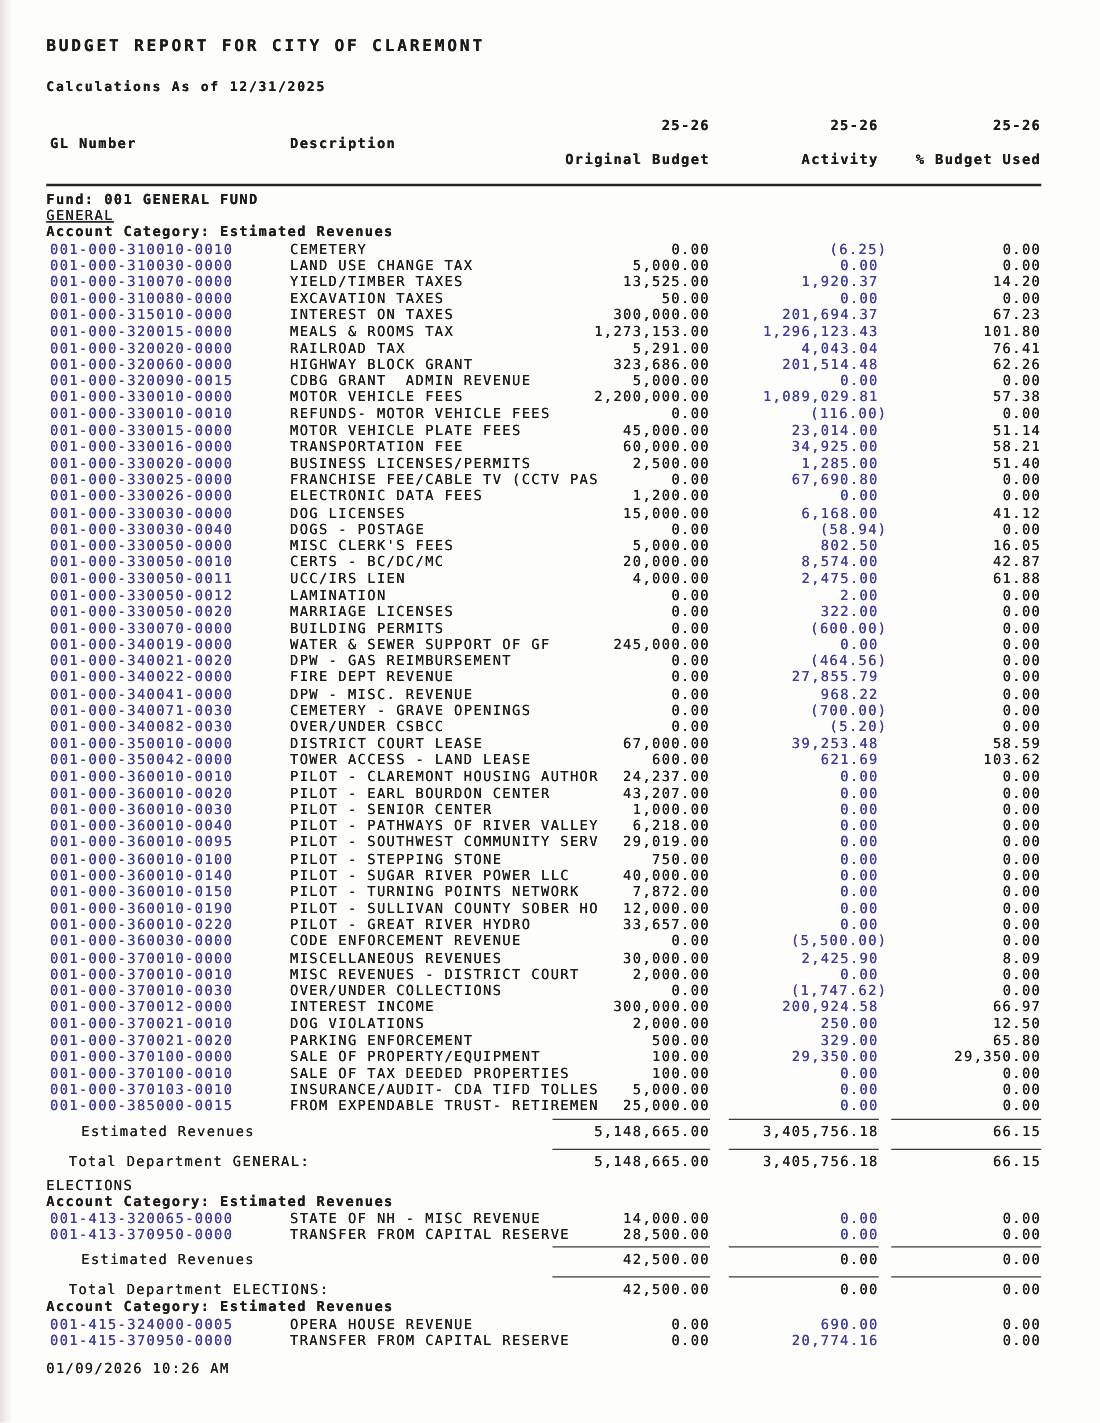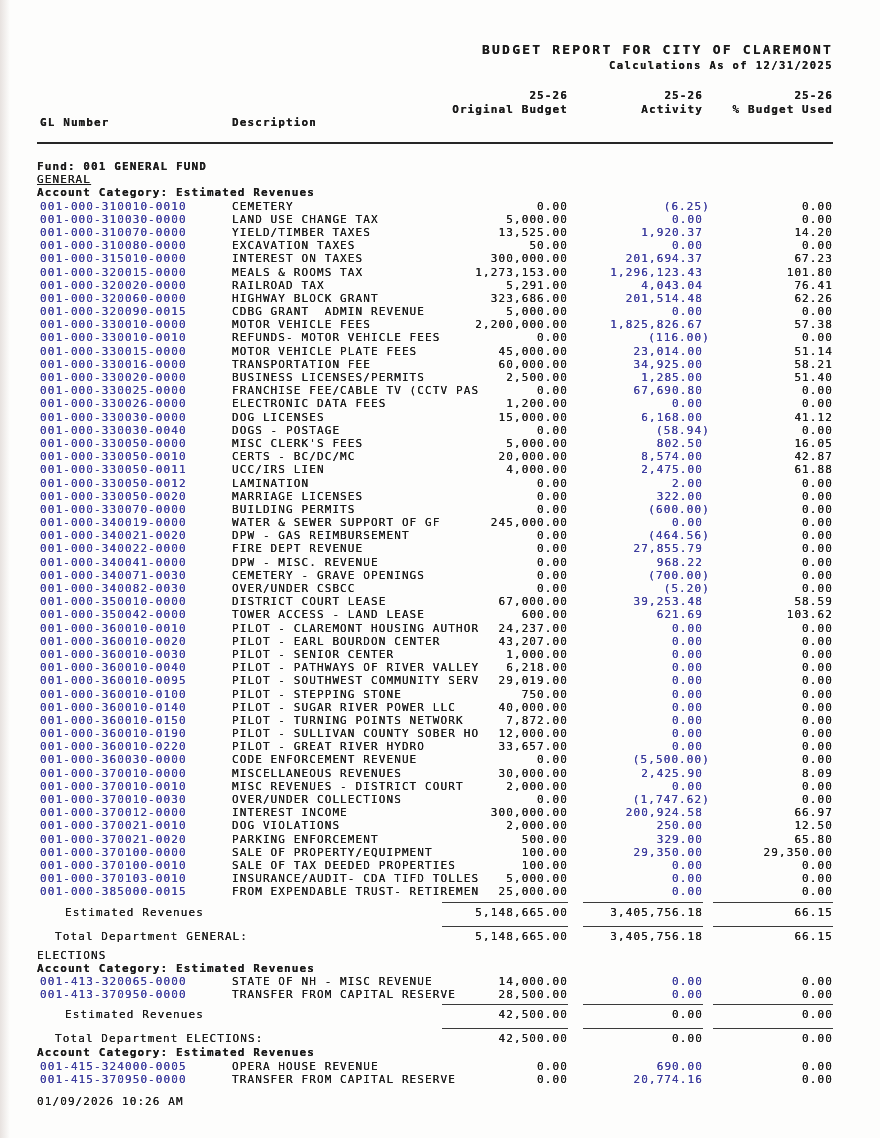--- a/index.html
+++ b/index.html
@@ -19,37 +19,37 @@
   }
   .doc {
     position:relative;
     width:796px;
     margin:0 47px 0 37px;
     font-size:11px;
     line-height:13.2px;
     letter-spacing:1.1px;
     text-shadow:0 0 0.5px currentColor;
   }
-  .title-block { padding-top:43px; text-align:right; }
+  .title-block { padding-top:31px; text-align:left; }
   .rpt-title { font-weight:700; font-size:13px; letter-spacing:2.2px; }
-  .rpt-subtitle { font-weight:700; font-size:10.5px; margin-top:3px; letter-spacing:1.4px; }
+  .rpt-subtitle { font-weight:700; font-size:10.5px; margin-top:20px; letter-spacing:1.4px; }
 
   
   .hdr { position:relative; height:13.2px; }
   .hdr .cell, .row .cell, .sumrow .cell { position:absolute; top:0; white-space:pre; }
   .col-gl   { left:3px; }
   .col-desc { left:195px; }
   .num { text-align:right; }
   .num-budget { left:256px; width:275px; }   
   .num-act    { left:430px; width:236px; }   
   .num-pct    { left:560px; width:236px; }   
   .hdr-bold { font-weight:700; }
   .hdr-rule { height:0; border-top:2.4px solid #262626; margin-top:13px; }
 
-  .fund-line { font-weight:700; margin-top:16px; }
+  .fund-line { font-weight:700; margin-top:4px; }
   .dept-name { margin-top:5px; }
   .dept-name.first { margin-top:0;text-decoration:underline; }
   .acct-cat  { font-weight:700; }
 
   .row { position:relative; height:13.2px; }
   .gl-blue  { color:#3c3c9e; }
   .act-blue { color:#3c3c9e; }
   .neg { transform:translateX(7px); }
 
   
@@ -80,27 +80,27 @@
   </div>
 
   <div style="height:17px"></div>
 
   <div class="hdr hdr-bold">
     <span class="cell num num-budget">25-26</span>
     <span class="cell num num-act">25-26</span>
     <span class="cell num num-pct">25-26</span>
   </div>
   <div class="hdr hdr-bold">
+    <span class="cell col-gl">GL Number</span>
+    <span class="cell col-desc">Description</span>
+  </div>
+  <div class="hdr hdr-bold">
     <span class="cell num num-budget">Original Budget</span>
     <span class="cell num num-act">Activity</span>
     <span class="cell num num-pct">% Budget Used</span>
-  </div>
-  <div class="hdr hdr-bold">
-    <span class="cell col-gl">GL Number</span>
-    <span class="cell col-desc">Description</span>
   </div>
   <div class="hdr-rule"></div>
 
   <div class="fund-line">Fund: 001 GENERAL FUND</div>
 
   <div>
   <div>
     <div class="dept-name first">GENERAL</div>
     <div class="acct-cat">Account Category: Estimated Revenues</div>
     <div>
@@ -173,21 +173,21 @@
     <span class="cell col-desc">CDBG GRANT  ADMIN REVENUE</span>
     <span class="cell num num-budget">5,000.00</span>
     <span class="cell num num-act act-blue">0.00</span>
     <span class="cell num num-pct">0.00</span>
   </div>
 
   <div class="row">
     <span class="cell col-gl gl-blue">001-000-330010-0000</span>
     <span class="cell col-desc">MOTOR VEHICLE FEES</span>
     <span class="cell num num-budget">2,200,000.00</span>
-    <span class="cell num num-act act-blue">1,825,826.67</span>
+    <span class="cell num num-act act-blue">1,089,029.81</span>
     <span class="cell num num-pct">57.38</span>
   </div>
 
   <div class="row">
     <span class="cell col-gl gl-blue">001-000-330010-0010</span>
     <span class="cell col-desc">REFUNDS- MOTOR VEHICLE FEES</span>
     <span class="cell num num-budget">0.00</span>
     <span class="cell num num-act act-blue neg">(116.00)</span>
     <span class="cell num num-pct">0.00</span>
   </div>

